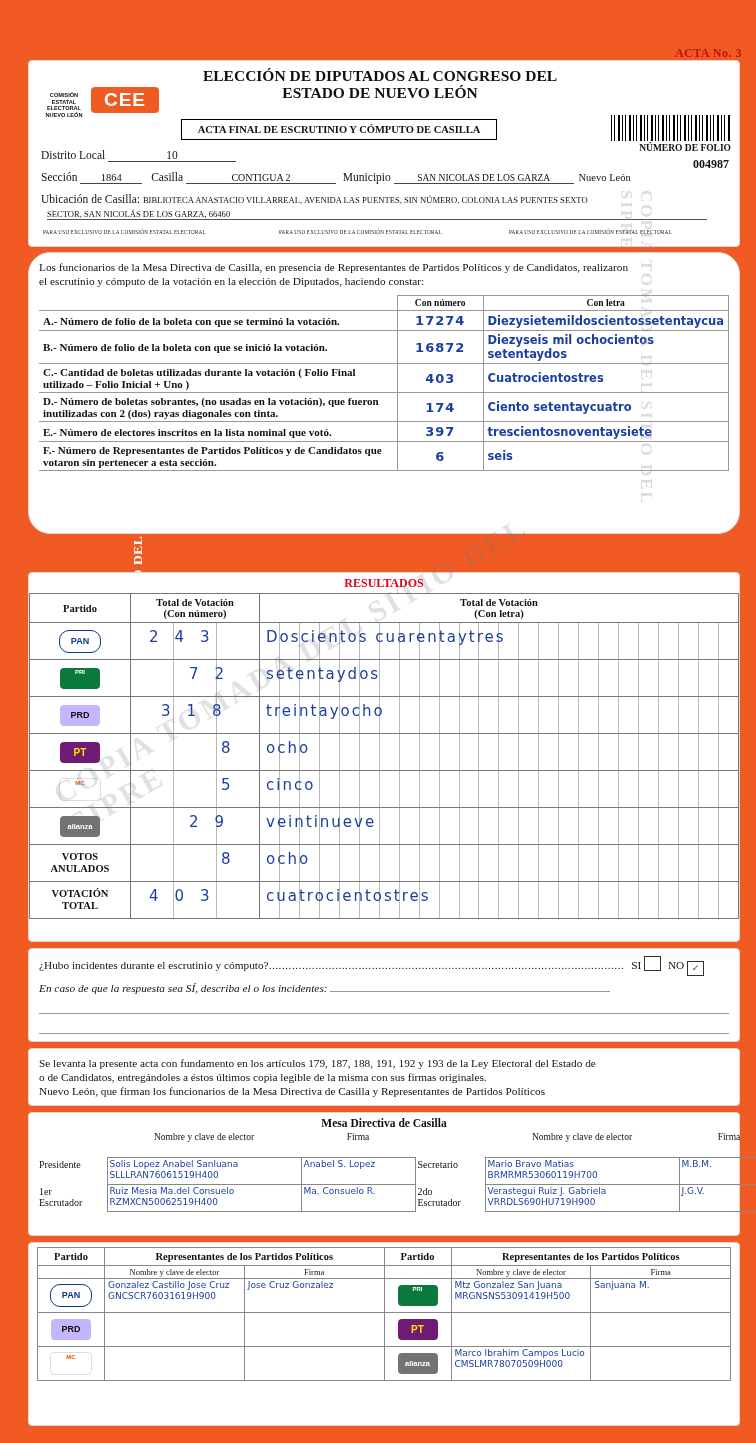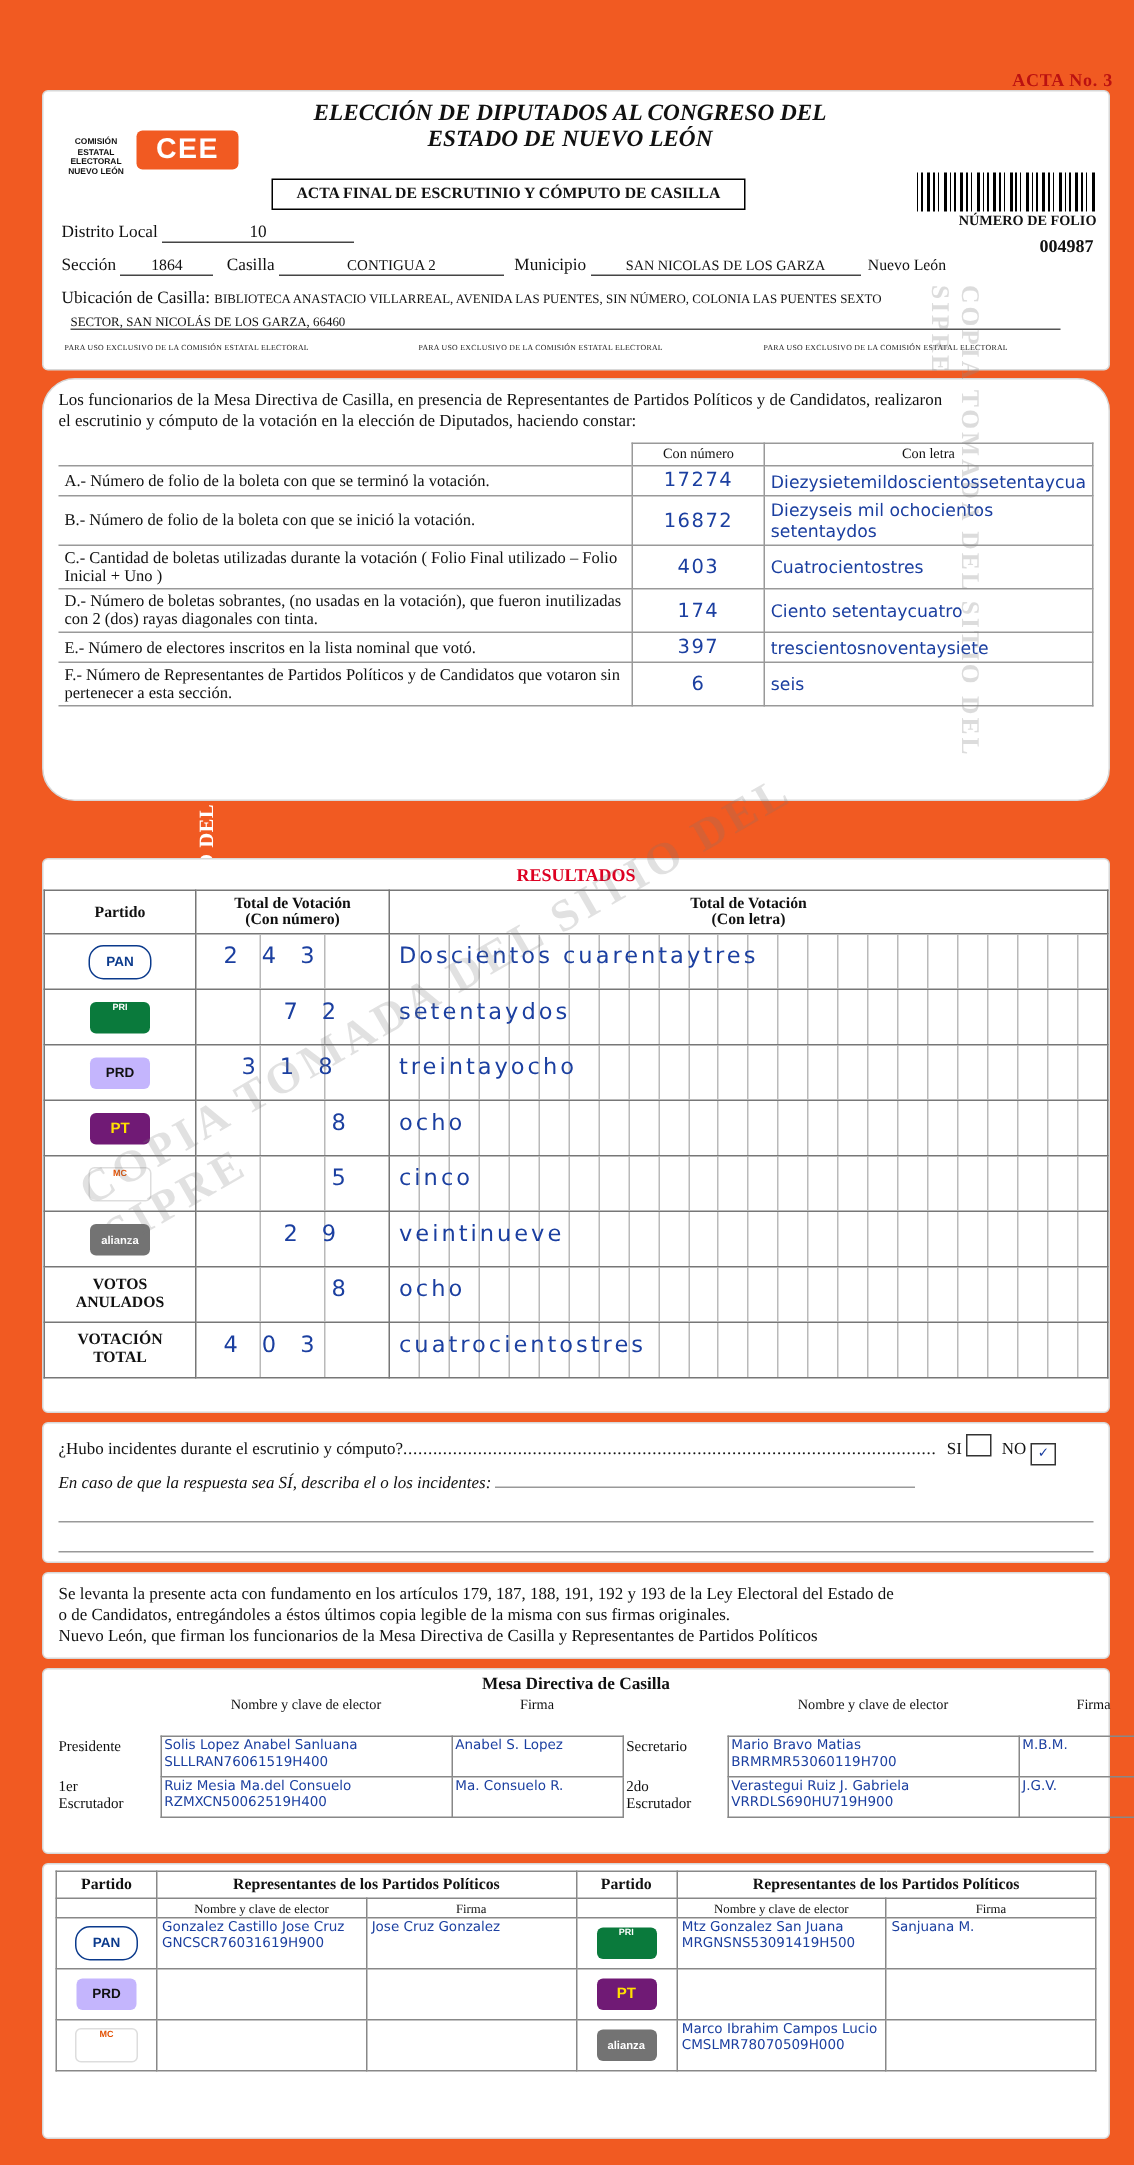--- a/index.html
+++ b/index.html
@@ -34,21 +34,21 @@
     position:absolute;
     background:#fff;
     border:1px solid #d8d8d8;
     border-radius:4px;
     box-sizing:border-box;
   }
   
   #hdr{left:28px;top:60px;width:712px;height:187px;padding:6px 8px;}
   .title{
     text-align:center;font-weight:bold;font-size:15.5px;line-height:17px;
-    margin-left:62px;margin-right:70px;font-style:italic;
+    margin-left:62px;margin-right:70px;
   }
   .cee-txt{
     position:absolute;left:6px;top:31px;width:58px;
     font-size:5.6px;font-weight:bold;line-height:6.6px;text-align:center;
     font-family:"Liberation Sans", sans-serif;
   }
   .cee-badge{
     position:absolute;left:62px;top:26px;width:68px;height:26px;
     background:#f15a22;border-radius:4px;color:#fff;
     font-family:"Liberation Sans", sans-serif;
@@ -67,21 +67,21 @@
   .row-line{position:absolute;font-size:11.5px;}
   .ul{border-bottom:1px solid #444;display:inline-block;}
   .small-note{
     position:absolute;font-size:5.2px;letter-spacing:.2px;color:#222;
     font-family:"Liberation Serif",serif;
   }
 
   
   #intro{left:28px;top:252px;width:712px;height:282px;padding:7px 10px;border-radius:22px;}
   .intro-p{font-size:11.3px;line-height:14px;margin:0 0 7px 0;}
-  table.ab{border-collapse:collapse;width:100%;font-size:11px;}
+  table.ab{border-collapse:collapse;width:100%;font-size:11px;font-weight:bold;}
   table.ab td{border:1px solid #999;padding:2px 4px;vertical-align:middle;}
   .c-label{width:408px;border-left:none !important;}
   .c-num{width:82px;text-align:center;}
   .c-let{}
   .hdr-cell{text-align:center;font-size:9.5px;}
   .hnum{font-family:"DejaVu Sans",sans-serif;color:#1b3fa0;font-size:13px;letter-spacing:1px;}
   .hlet{font-family:"DejaVu Sans",sans-serif;color:#1b3fa0;font-size:11.5px;}
 
   
   #shown{left:28px;top:540px;width:712px;height:26px;padding:5px 10px;font-size:11.3px;}

